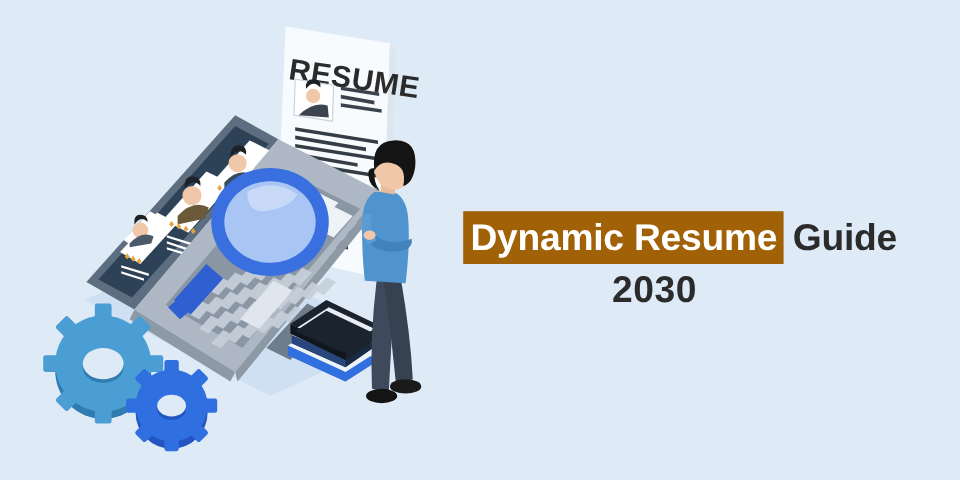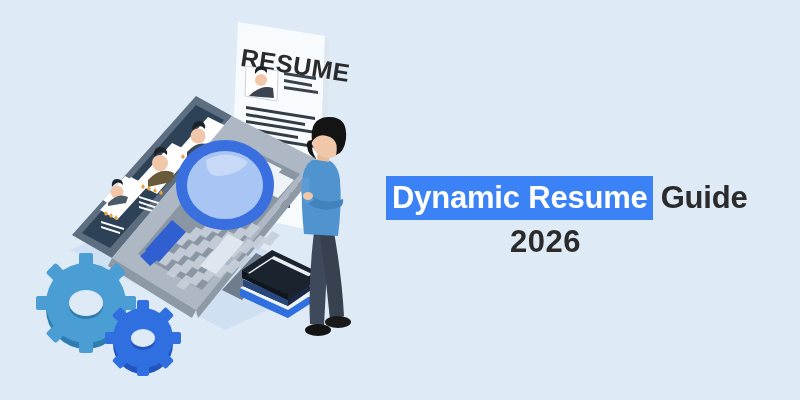--- a/index.html
+++ b/index.html
@@ -13,21 +13,21 @@
   
   .headline{
     position:absolute;left:388px;top:176px;width:360px;
   }
   .line1{
     display:block;white-space:nowrap;
     font-size:31px;font-weight:bold;line-height:44px;
     letter-spacing:-0.2px;
   }
   .hl{
-    background:#3b82f6;color:#ffffff;
+    background:#a16207;color:#ffffff;
     padding:4px 5px 5px 6px;
     margin-left:-2px;
   }
   .plain{color:#2b2b2b;padding-left:8px;}
   .line2{
     display:block;text-align:left;
     margin-left:122px;margin-top:4px;
     font-size:31px;font-weight:bold;color:#2b2b2b;
     letter-spacing:0.5px;
   }
@@ -290,16 +290,16 @@
 
         <path d="M312 142 q-3 -24 16 -25 q20 -1 18 22 q-2 14 -10 16 q3 -14 -6 -18 q-12 -5 -18 5 z" fill="#141414"></path>
         <path d="M312 140 q-1 12 4 18 q-8 -2 -9 -12 q-1 -6 5 -6 z" fill="#141414"></path>
       </g>
 
     </svg>
   </div>
 
   <div class="headline">
     <span class="line1"><span class="hl">Dynamic Resume</span><span class="plain">Guide</span></span>
-    <span class="line2">2026</span>
+    <span class="line2">2030</span>
   </div>
 
 </div>
 
 </body></html>

